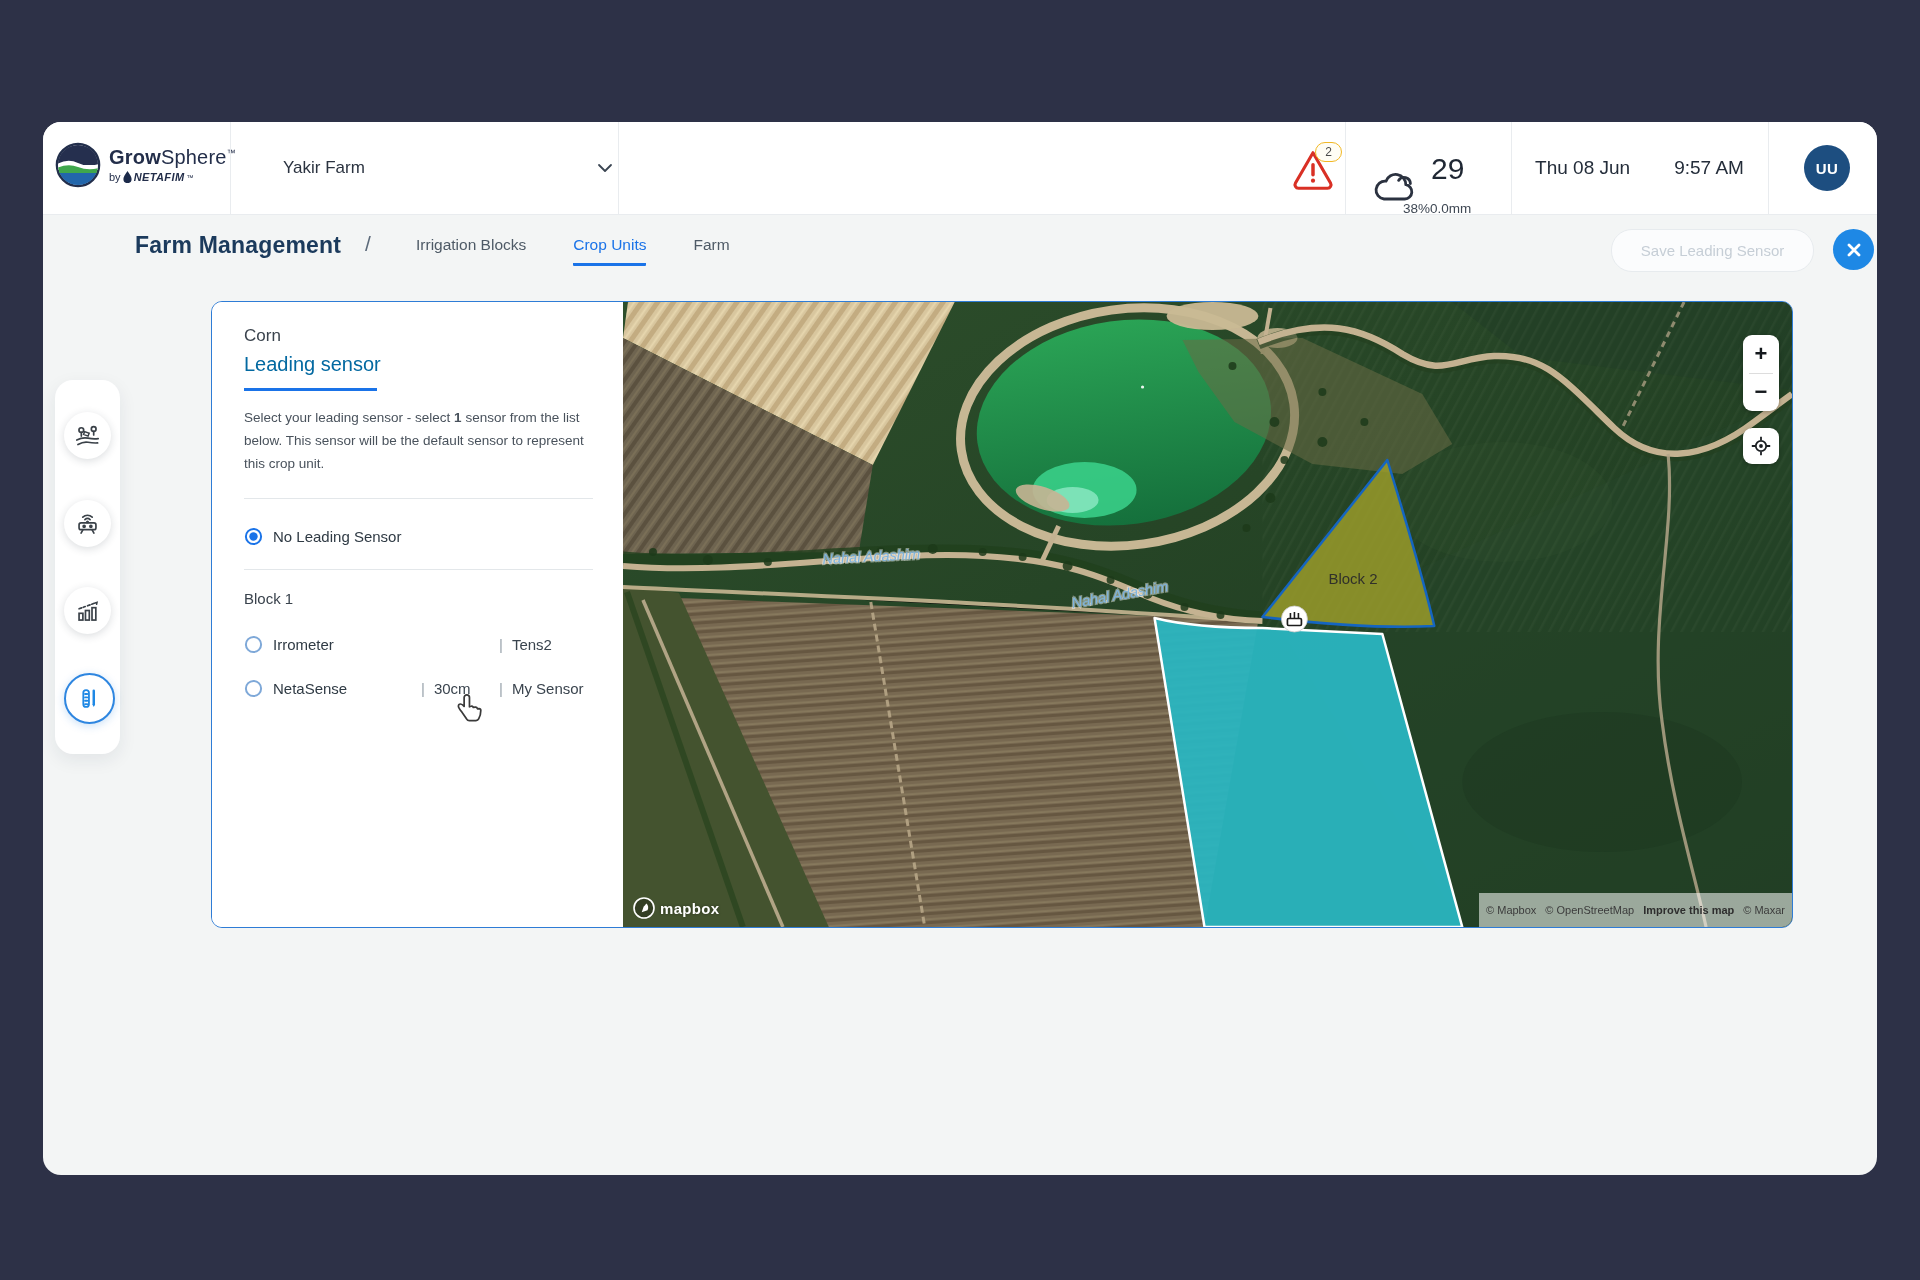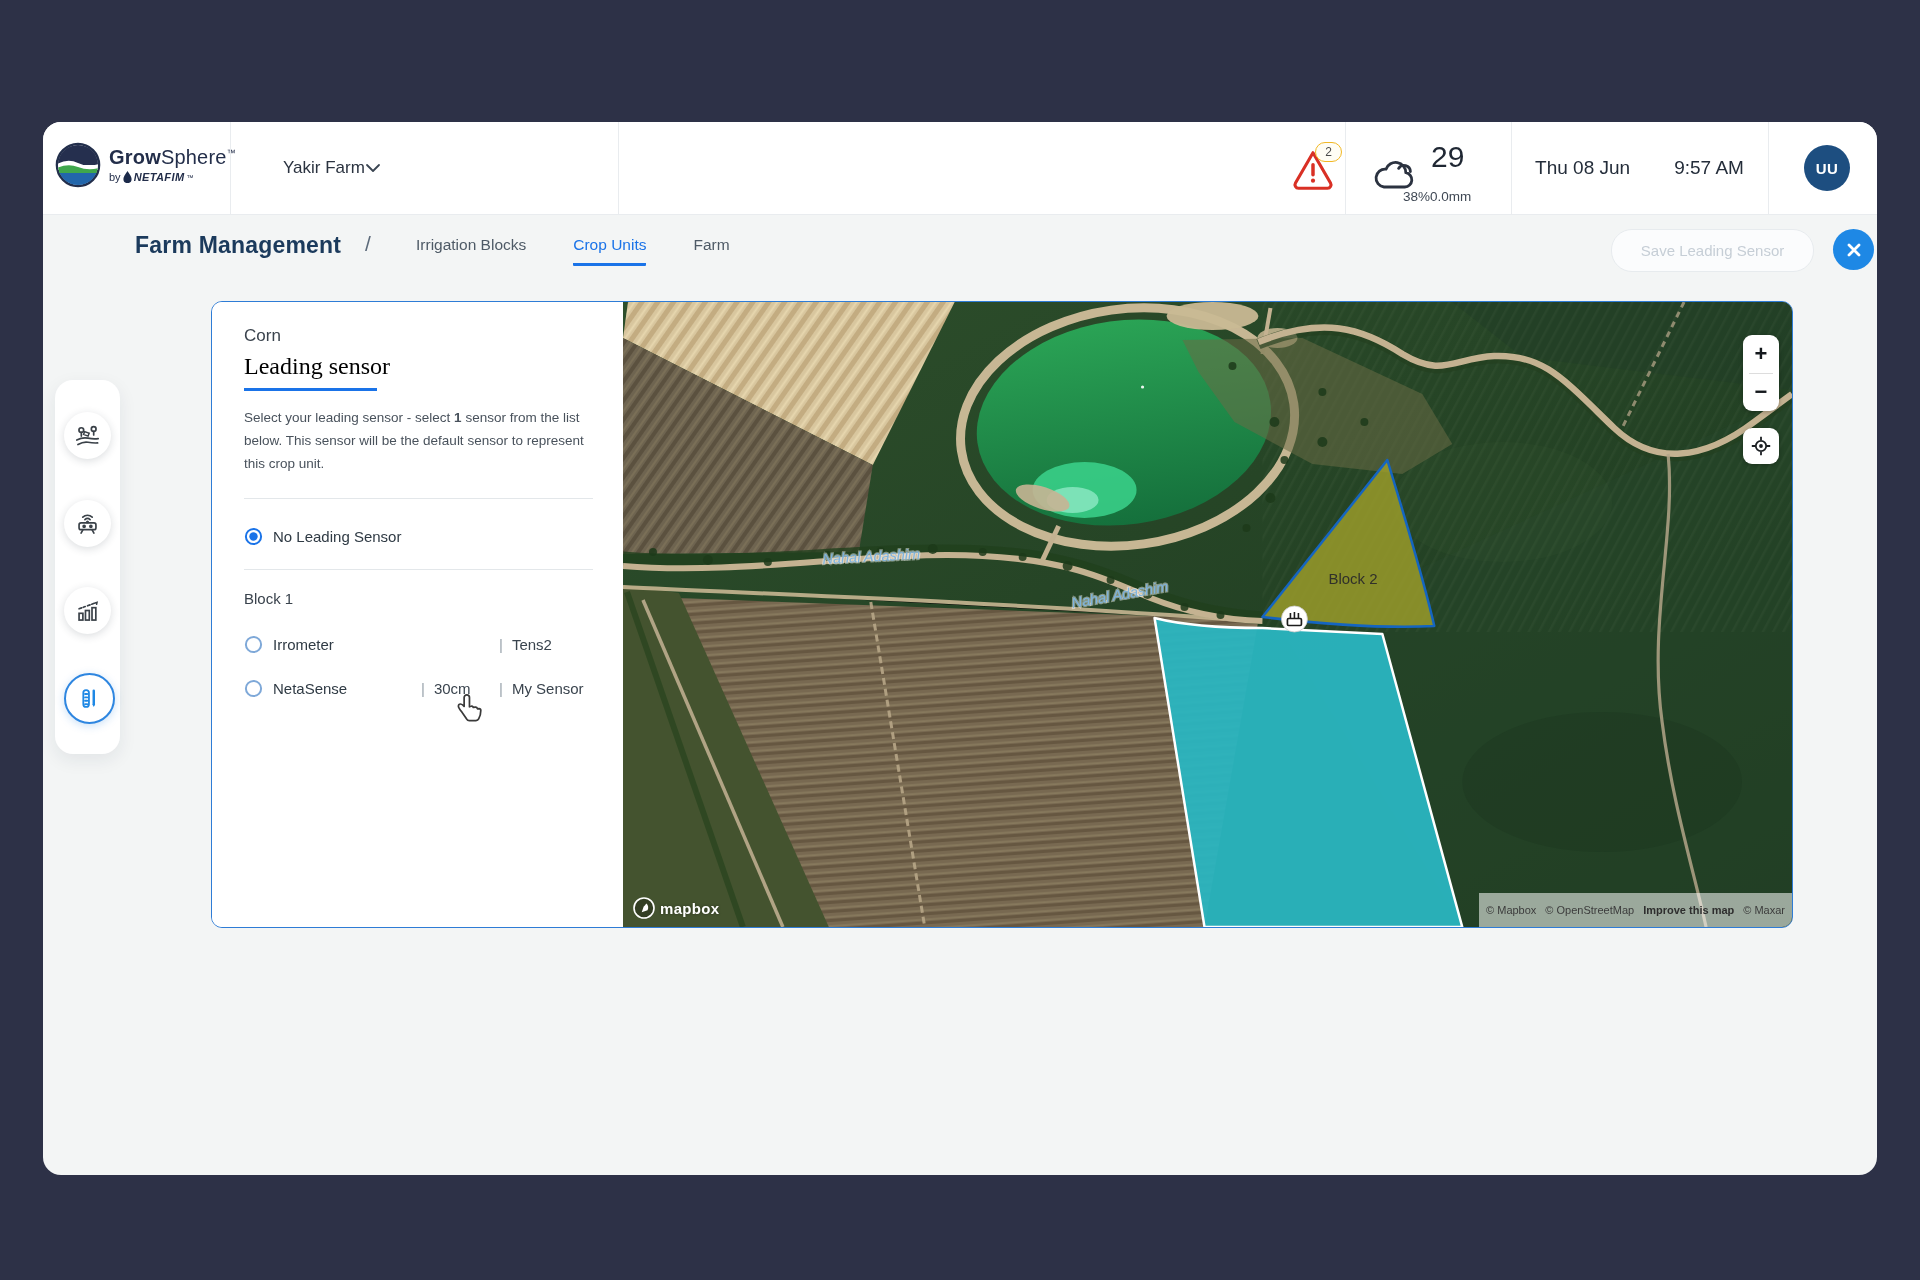--- a/index.html
+++ b/index.html
@@ -17,25 +17,25 @@
   .header{position:absolute;left:0;top:0;right:0;height:92px;background:#fff;border-bottom:1px solid #e9ecef;}
   .vdiv{position:absolute;top:0;bottom:0;width:1px;background:#e9ecef;}
   .brand{position:absolute;left:12px;top:20px;display:flex;align-items:center;gap:8px;}
   .brand-text{line-height:1;}
   .brand-line1{font-size:20px;color:#232e4a;letter-spacing:.2px;}
   .brand-line1 .b{font-weight:800;}
   .brand-line1 sup{font-size:9px;}
   .brand-line2{margin-top:4px;font-size:11px;color:#232e4a;display:flex;align-items:center;gap:2px;}
   .brand-line2 .netafim{font-weight:800;font-style:italic;letter-spacing:.4px;}
   .brand-line2 sup{font-size:7px;}
-  .farm-select{position:absolute;left:240px;top:0;height:92px;width:330px;display:flex;align-items:center;cursor:pointer;}
+  .farm-select{position:absolute;left:240px;top:0;height:92px;width:330px;display:flex;align-items:center;justify-content:space-between;cursor:pointer;}
   .farm-name{font-size:17px;color:#2b3340;}
   .alert-wrap{position:absolute;left:1248px;top:26px;width:60px;height:50px;}
   .alert-badge{position:absolute;left:24px;top:-6px;min-width:17px;height:18px;padding:0 4px;background:#fffdf4;border:1.5px solid #f2b824;border-radius:10px;font-size:12px;color:#4a4a4a;display:flex;align-items:center;justify-content:center;}
-  .weather{position:absolute;left:1322px;top:4px;width:146px;height:92px;}
+  .weather{position:absolute;left:1322px;top:16px;width:146px;height:92px;}
   .weather .cloud{position:absolute;left:6px;top:30px;}
   .weather .temp{position:absolute;left:66px;top:14px;font-size:30px;color:#1f2733;}
   .weather .hum-row{position:absolute;left:38px;top:63px;font-size:13.5px;color:#3f4854;display:flex;}
   .datetime{position:absolute;left:1468px;top:0;width:257px;height:92px;display:flex;align-items:center;justify-content:center;gap:44px;font-size:19px;color:#242d3a;}
   .avatar{position:absolute;left:1761px;top:23px;width:46px;height:46px;border-radius:50%;background:#1d4e80;color:#fff;font-weight:700;font-size:15px;display:flex;align-items:center;justify-content:center;letter-spacing:.5px;cursor:pointer;text-align:right;}
   
   .toolbar{position:absolute;left:0;top:92px;right:0;height:70px;}
   .page-title{position:absolute;left:92px;top:18px;font-size:23px;font-weight:600;color:#1b3a5c;letter-spacing:.2px;}
   .crumb-sep{position:absolute;left:322px;top:18px;font-size:21px;color:#5c6a7a;}
   .tabs{position:absolute;left:373px;top:22px;display:flex;gap:47px;}
@@ -44,21 +44,21 @@
   .save-btn{position:absolute;left:1568px;top:15px;width:201px;height:41px;border-radius:21px;background:#fbfcfd;border:1.5px solid #e7ebee;color:#c6ced6;font-size:15px;display:flex;align-items:center;justify-content:center;cursor:default;}
   .close-btn{position:absolute;left:1790px;top:15px;width:41px;height:41px;border-radius:50%;background:#1e88e5;display:flex;align-items:center;justify-content:center;cursor:pointer;}
   
   .sidebar{position:absolute;left:12px;top:258px;width:65px;height:374px;background:#fff;border-radius:18px;box-shadow:0 6px 18px rgba(25,35,60,.08);}
   .side-btn{position:absolute;left:9px;width:47px;height:47px;border-radius:50%;background:#fff;box-shadow:0 2px 8px rgba(31,41,55,.16);display:flex;align-items:center;justify-content:center;cursor:pointer;}
   .side-btn.active{border:2px solid #2e86e0;box-shadow:0 2px 8px rgba(46,134,224,.25);}
   
   .panel{position:absolute;left:168px;top:179px;width:1582px;height:627px;background:#fff;border:1.5px solid #2e7cd6;border-radius:11px;box-sizing:border-box;overflow:hidden;}
   .panel-left{position:absolute;left:0;top:0;bottom:0;width:411px;background:#fff;}
   .crop-name{position:absolute;left:32px;top:24px;font-size:17px;color:#3a434d;}
-  .lead-title{position:absolute;left:32px;top:51px;font-size:24px;color:#000000;font-weight:500;font-family:Liberation Serif, serif;}
+  .lead-title{position:absolute;left:32px;top:51px;font-size:20px;color:#0369a1;font-weight:500;}
   .lead-underline{position:absolute;left:32px;top:86px;width:133px;height:2.5px;background:#1a73e8;}
   .lead-desc{position:absolute;left:32px;top:104px;width:356px;font-size:13.5px;line-height:23px;color:#49525c;}
   .p-div{position:absolute;left:32px;right:30px;height:1px;background:#e3e7ea;}
   .radio-row{position:absolute;left:0;right:0;height:20px;}
   .radio{position:absolute;left:32px;top:0;}
   .radio-label{position:absolute;left:61px;top:1px;font-size:15px;color:#2f3a44;}
   .block-title{position:absolute;left:32px;top:288px;font-size:15px;color:#39424c;}
   .pipe{color:#9aa5ad;margin-right:9px;}
   .cell{position:absolute;top:1px;font-size:15px;color:#3a444e;white-space:nowrap;}
   

